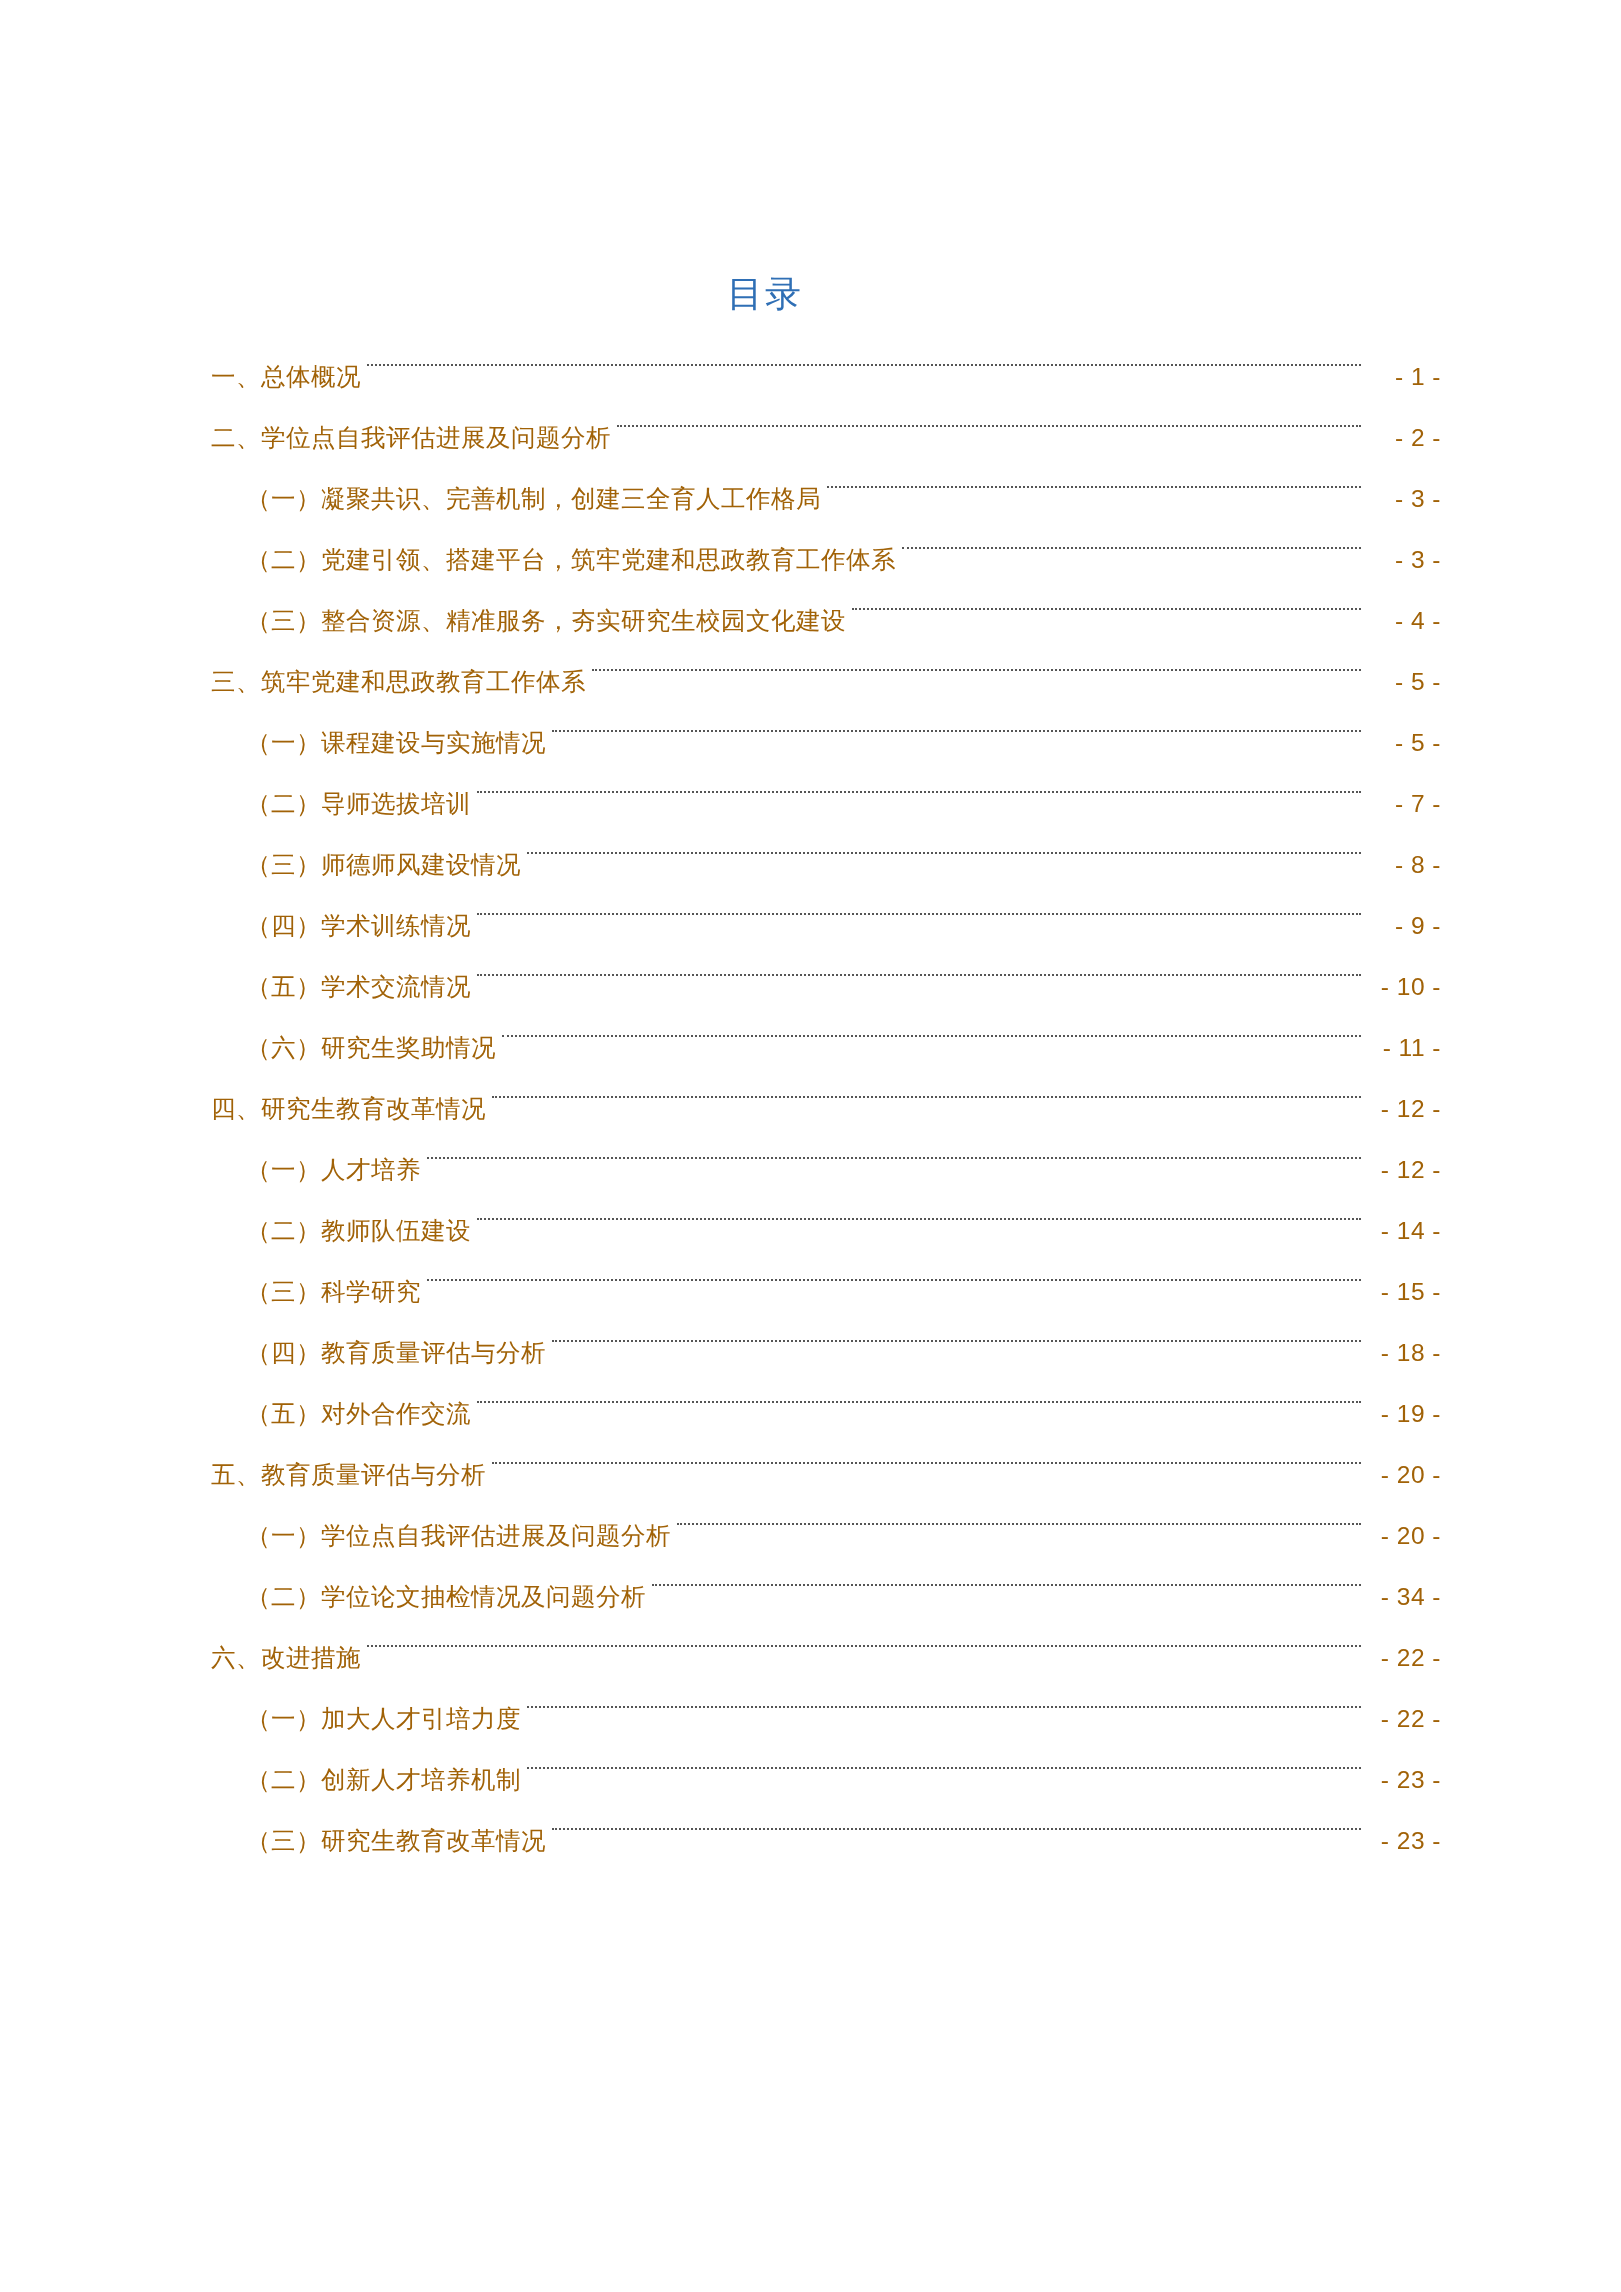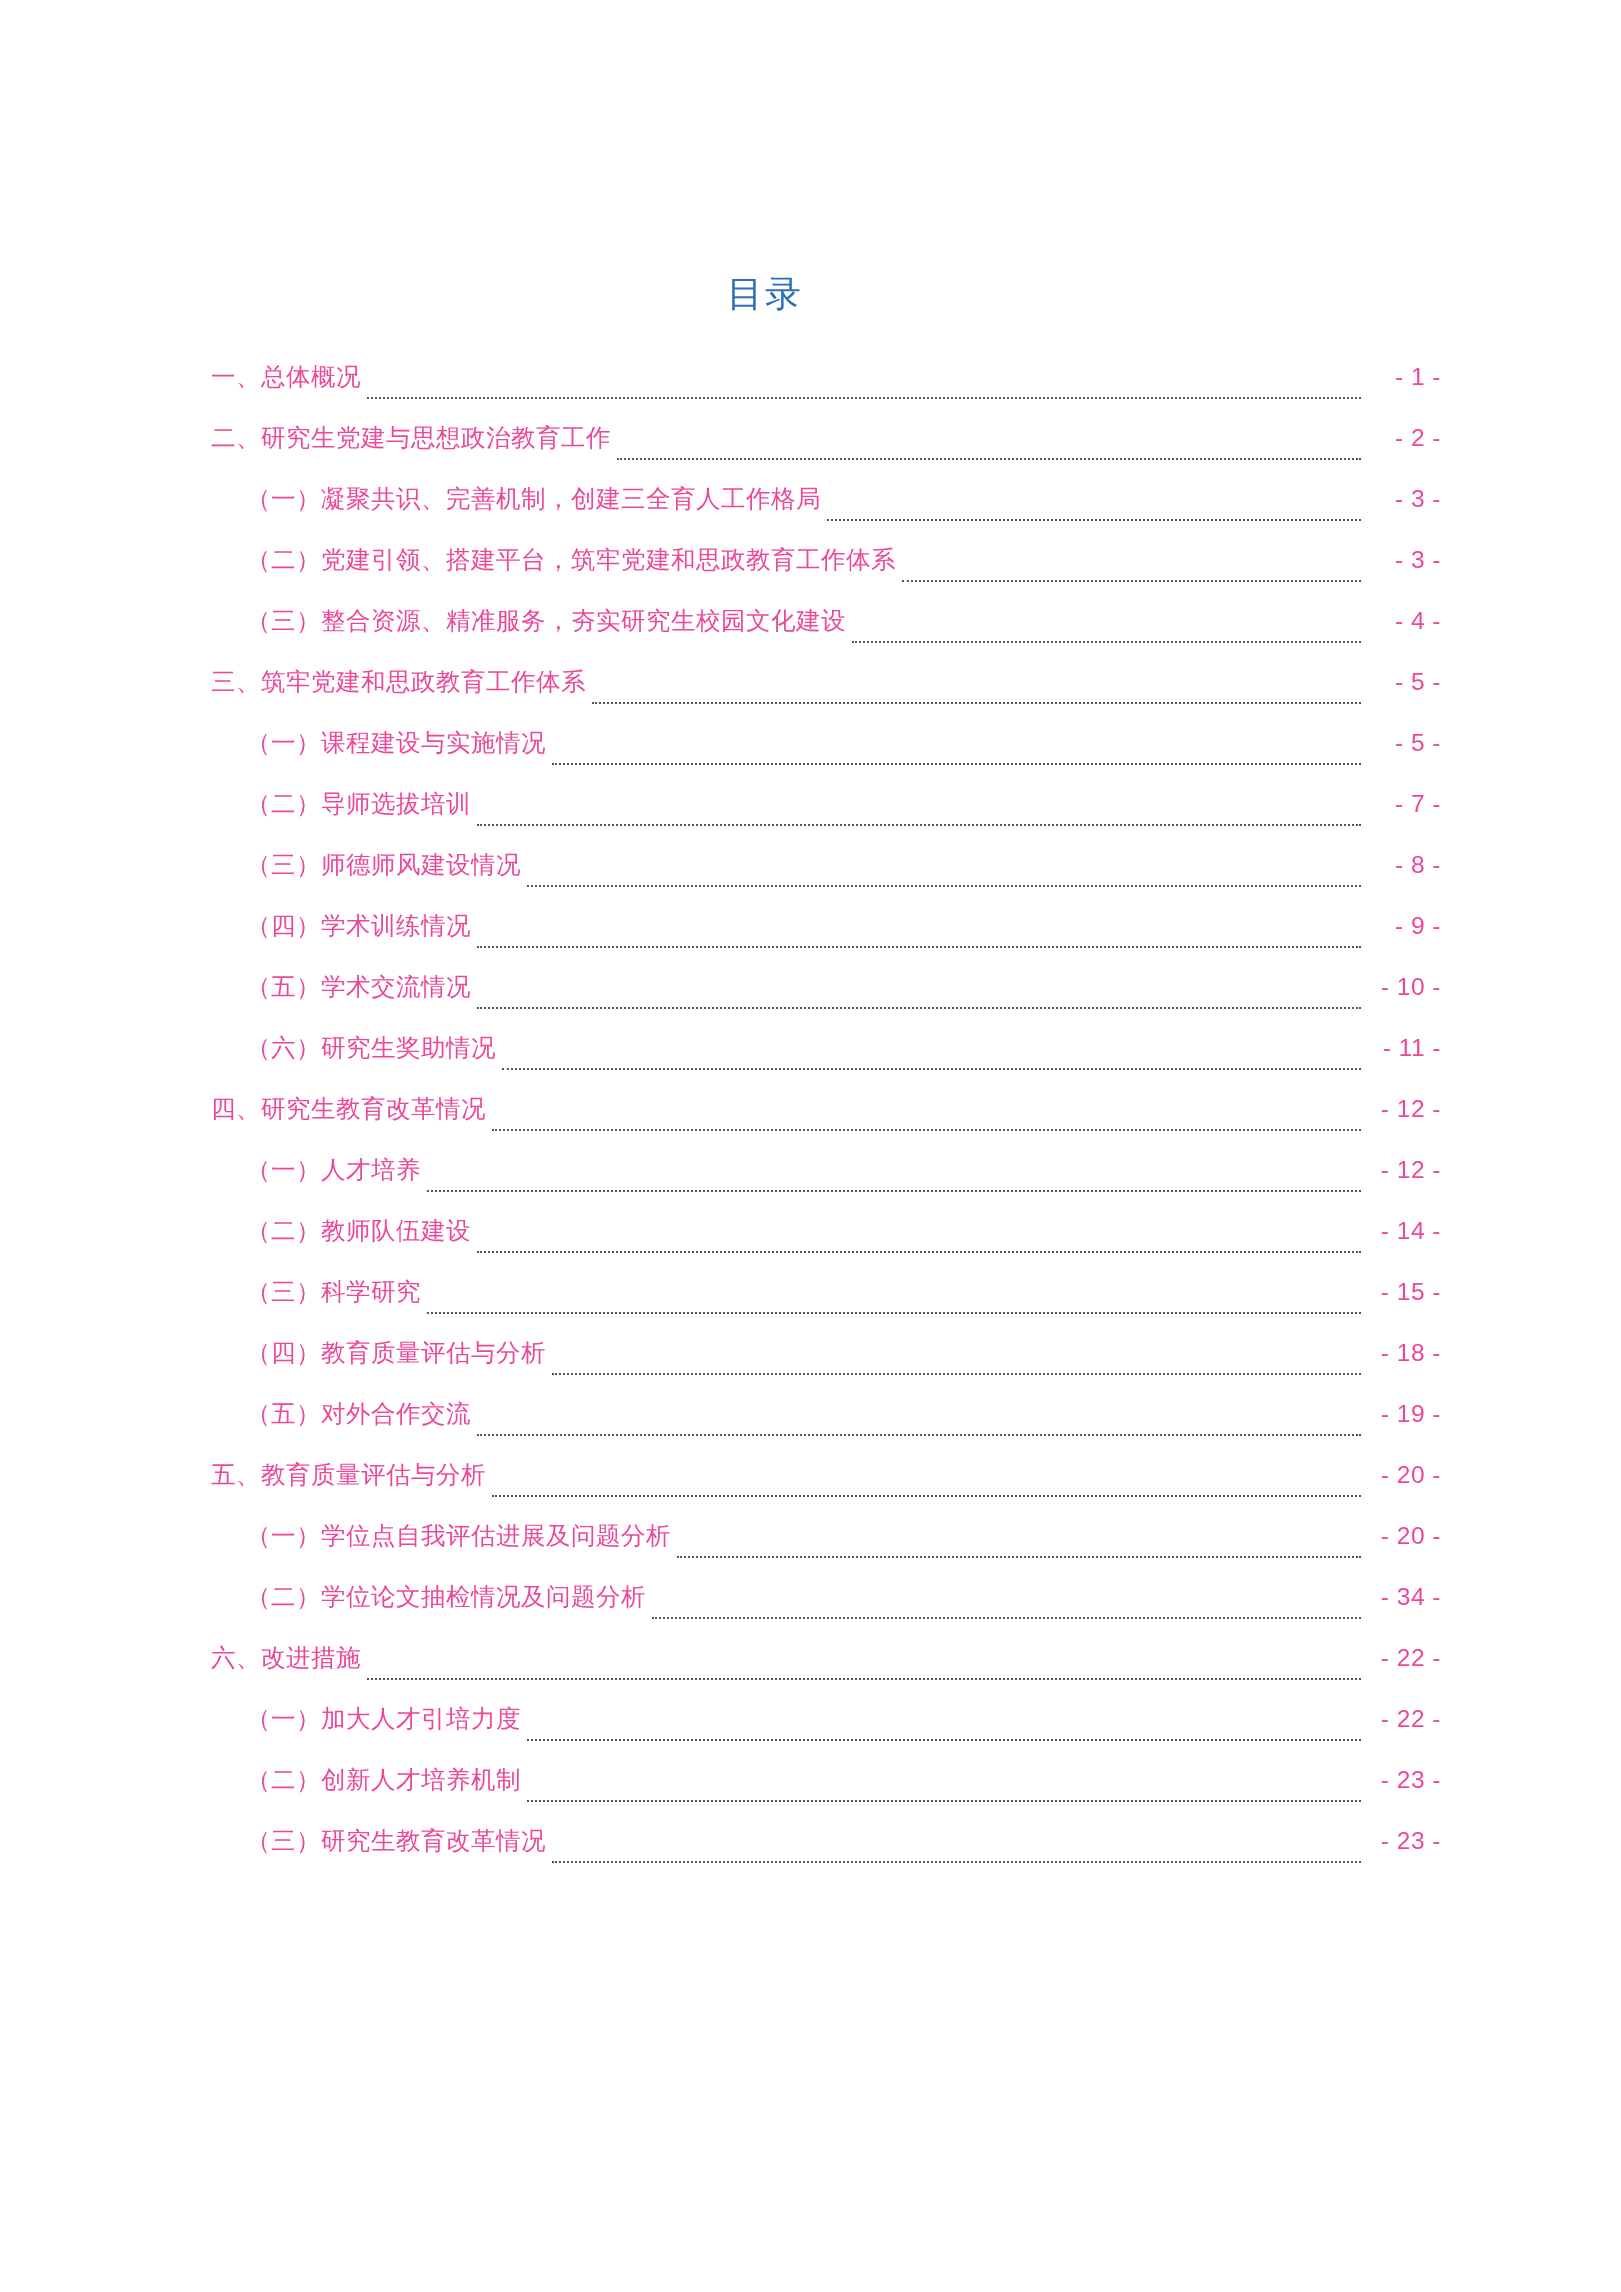--- a/index.html
+++ b/index.html
@@ -38,24 +38,24 @@
     font-weight: 400;
     width: 1108px;
   }
   .toc-list {
     list-style: none;
     margin: 0;
     padding: 0;
   }
   .toc-entry {
     display: flex;
-    align-items: flex-end;
+    align-items: flex-start;
     font-size: 24.5px;
     line-height: 61px;
-    color: #ec4899;
+    color: #a16207;
     white-space: nowrap;
   }
   .toc-entry.level1 .entry-text {
     padding-left: 0px;
   }
   .toc-entry.level2 .entry-text {
     padding-left: 35px;
   }
   .entry-text {
     flex: 0 0 auto;
@@ -81,21 +81,21 @@
 <div class="page">
   <div class="toc-wrap">
     <h1 class="toc-title">目录</h1>
     <ul class="toc-list">
         <li class="toc-entry level1">
           <span class="entry-text">一、总体概况</span>
           <span class="dots"></span>
           <span class="entry-page">- 1 -</span>
         </li>
         <li class="toc-entry level1">
-          <span class="entry-text">二、研究生党建与思想政治教育工作</span>
+          <span class="entry-text">二、学位点自我评估进展及问题分析</span>
           <span class="dots"></span>
           <span class="entry-page">- 2 -</span>
         </li>
         <li class="toc-entry level2">
           <span class="entry-text">（一）凝聚共识、完善机制，创建三全育人工作格局</span>
           <span class="dots"></span>
           <span class="entry-page">- 3 -</span>
         </li>
         <li class="toc-entry level2">
           <span class="entry-text">（二）党建引领、搭建平台，筑牢党建和思政教育工作体系</span>

